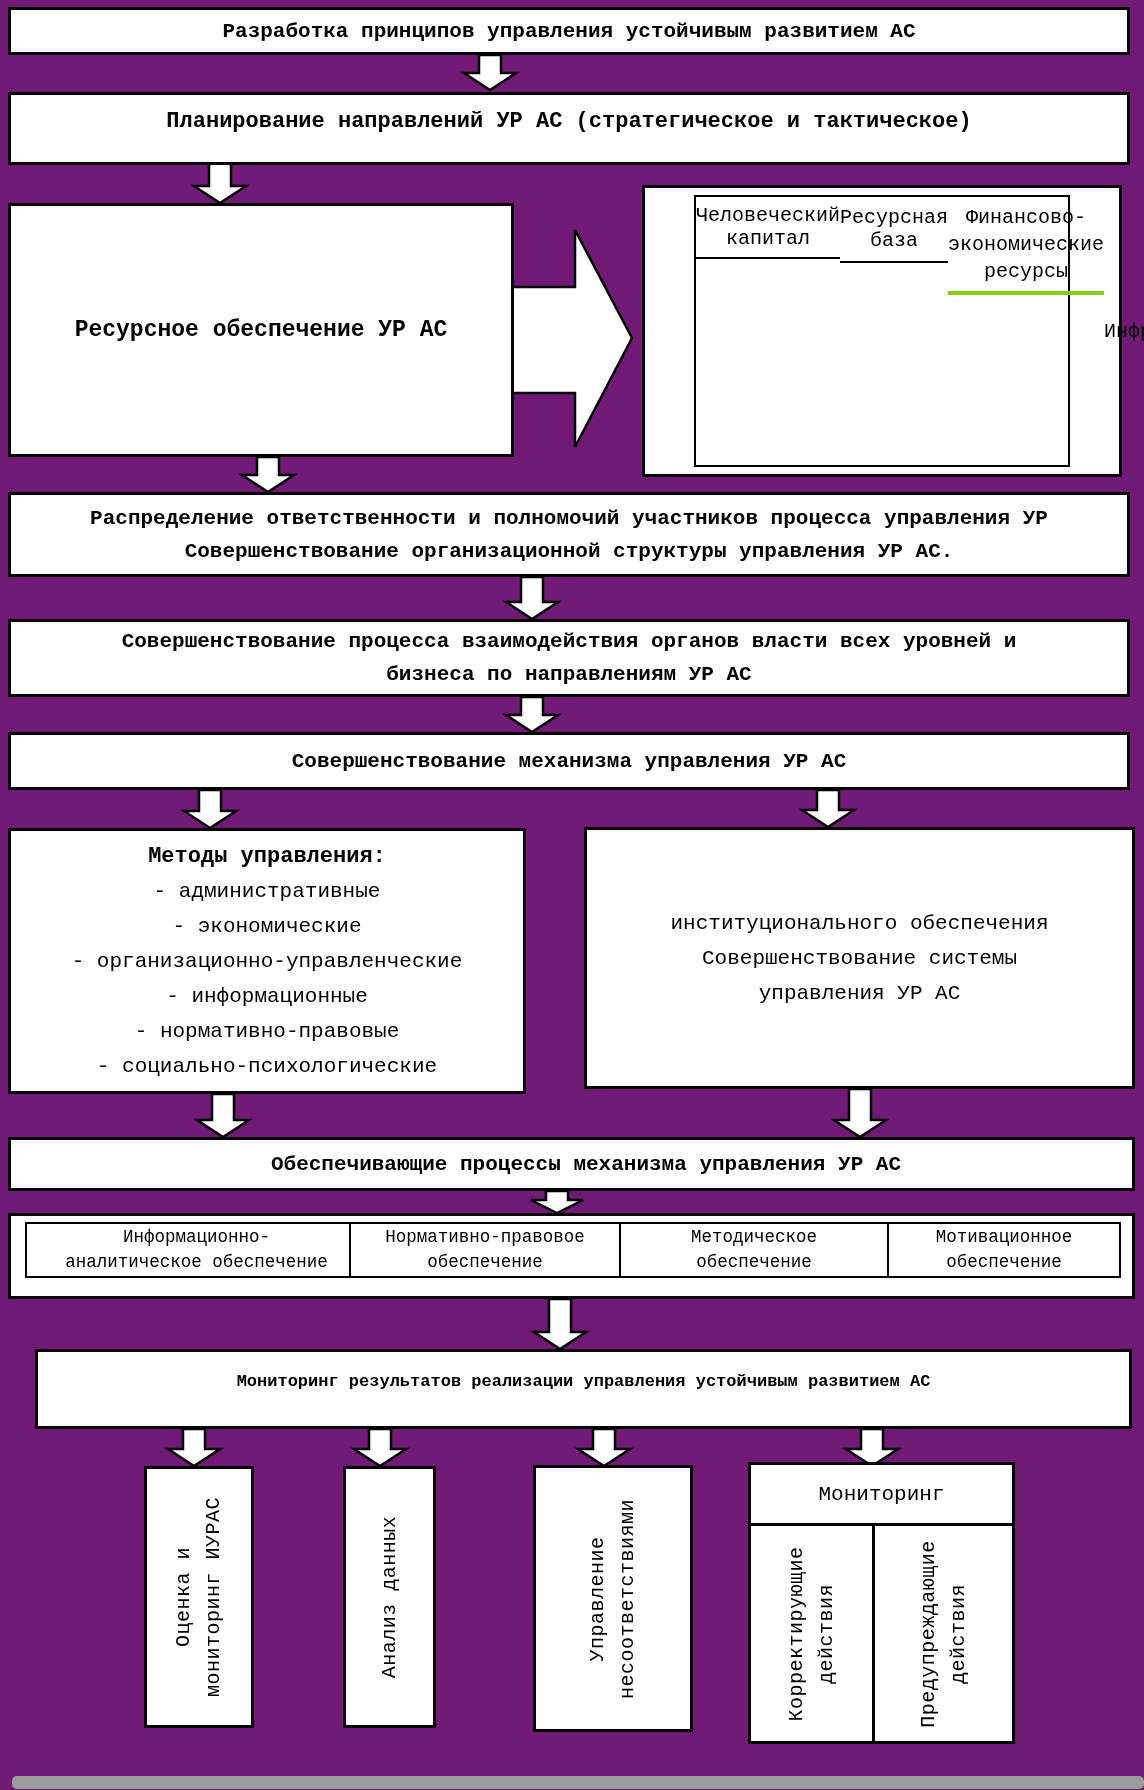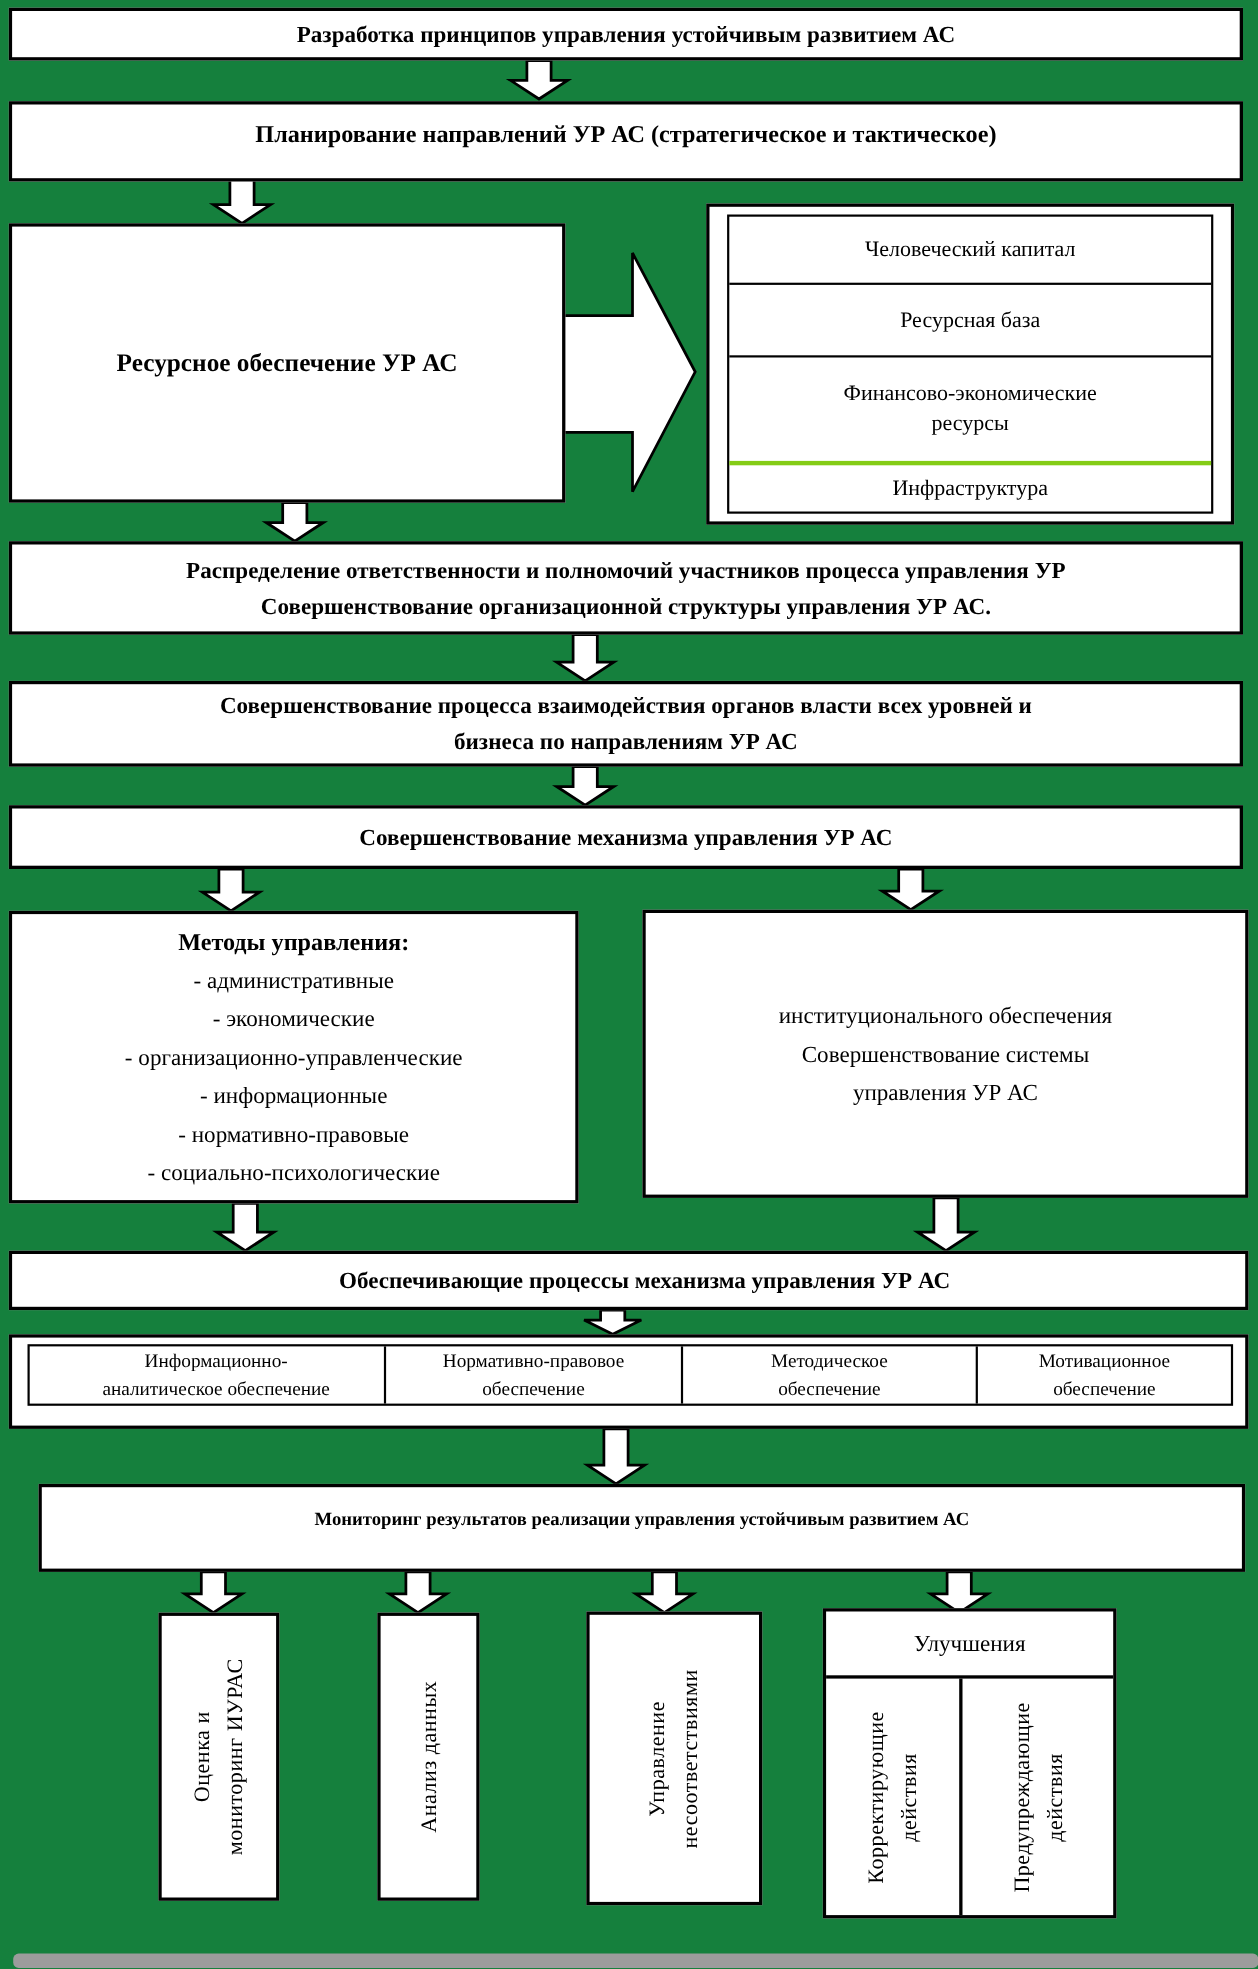--- a/index.html
+++ b/index.html
@@ -1,31 +1,31 @@
 <!DOCTYPE html>
 <html><head>
 <meta charset="utf-8">
 <style>
   * { margin:0; padding:0; box-sizing:border-box; }
   html,body { background:#ffffff; }
   body { font-family:"Liberation Serif", serif; color:#000; }
-  .canvas { position:relative; width:1144px; height:1790px; background:#15803d; overflow:hidden; }
+  .canvas { position:relative; width:1144px; height:1790px; background:#701a75; overflow:hidden;font-family:Liberation Mono, monospace; }
   #arrows { position:absolute; left:0; top:0; z-index:1; }
   #arrows polygon { fill:#fff; stroke:#000; stroke-width:2.5; }
   .bx { position:absolute; z-index:2; border:3px solid #000; background:#fff;
         display:flex; flex-direction:column; align-items:center; justify-content:center;
         text-align:center; }
   .bold { font-weight:bold; }
   
   .b1  { left:8px;   top:7px;    width:1122px; height:48px;  font-size:21px; }
   .b2  { left:8px;   top:92px;   width:1122px; height:73px;  font-size:22px; padding-bottom:14px; }
   .b3  { left:8px;   top:203px;  width:506px;  height:254px; font-size:23px; }
   .resOuter { left:642px; top:185px; width:480px; height:292px; }
-  .resInner { left:660px; top:195px; width:442px; height:272px; border:2px solid #000;
-              display:flex; flex-direction:column; font-size:20px; }
+  .resInner { left:660px; top:195px; width:376px; height:272px; border:2px solid #000;
+              display:flex; flex-direction:row; font-size:20px; }
   .rr  { display:flex; flex-direction:column; align-items:center; justify-content:center; text-align:center; }
   .rr1 { height:62px; border-bottom:2px solid #000; }
   .rr2 { height:66px; border-bottom:2px solid #000; }
   .rr3 { height:98px; border-bottom:4px solid #84cc16; line-height:27px;justify-content:center; }
   .rr4 { flex:1; }
   .b4  { left:8px;   top:492px;  width:1122px; height:85px;  font-size:21px; line-height:33px; }
   .b5  { left:8px;   top:619px;  width:1122px; height:78px;  font-size:21px; line-height:33px; }
   .b6  { left:8px;   top:732px;  width:1122px; height:58px;  font-size:21px; }
   .b7l { left:8px;   top:828px;  width:518px;  height:266px; font-size:21px; line-height:35px; }
   .b7l .ttl { font-size:22px; }
@@ -190,21 +190,21 @@
   <div class="bx bc">
     <div class="vrt">
         <div class="vrt-in w250">
       <div>Управление</div>
       <div>несоответствиями</div>
     </div>
       </div>
   </div>
 
   <div class="bx bd">
-    <div class="bd-head">Улучшения</div>
+    <div class="bd-head">Мониторинг</div>
     <div class="bd-body">
       <div class="bd1">
         <div class="vrt">
             <div class="vrt-in w200">
           <div>Корректирующие</div>
           <div>действия</div>
         </div>
           </div>
       </div>
       <div class="bd2">

